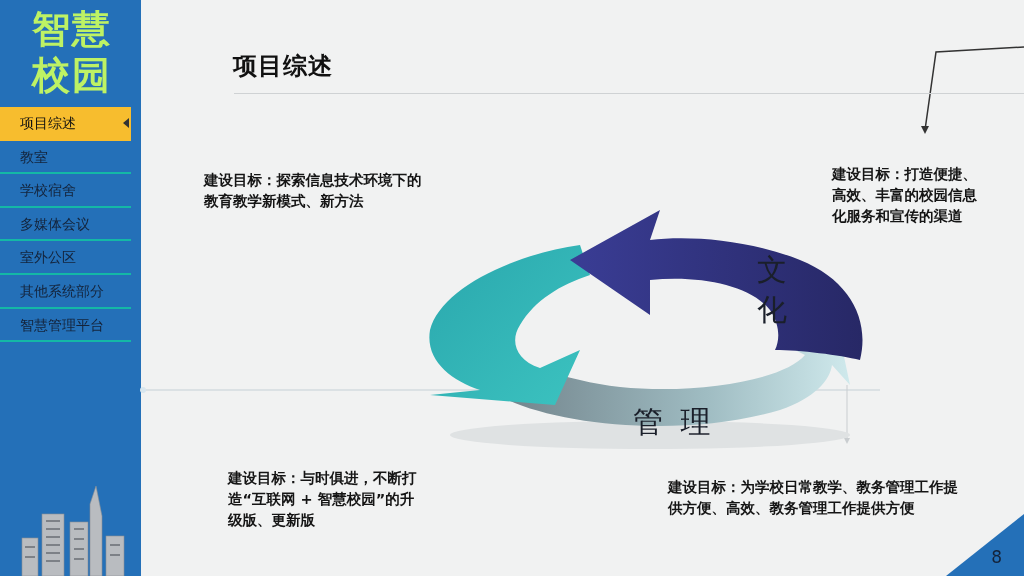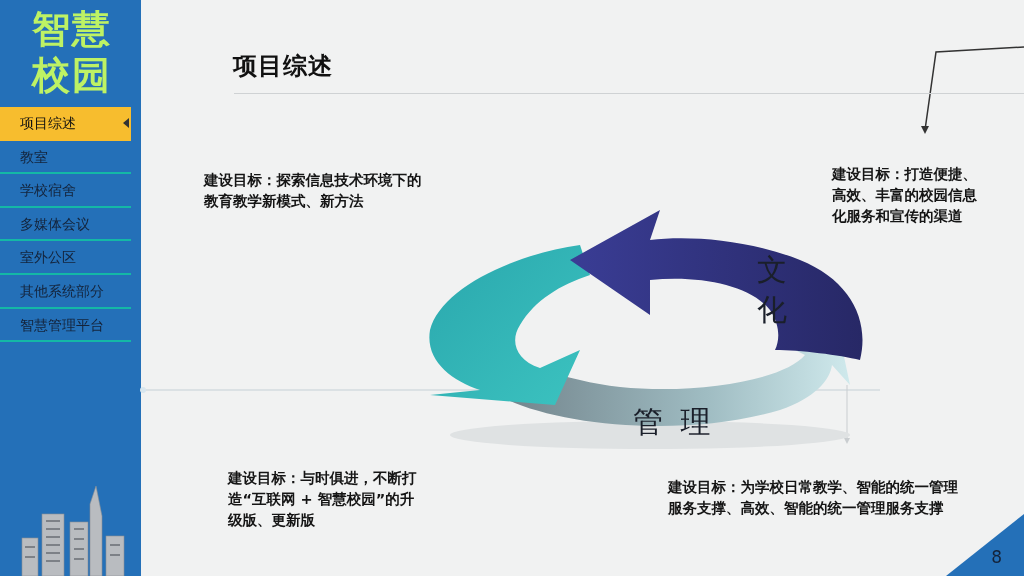--- a/index.html
+++ b/index.html
@@ -107,21 +107,21 @@
   <line x1="847" y1="385" x2="847" y2="440" stroke="#c9cdd0" stroke-width="1"></line>
   <polygon points="844,438 850,438 847,444" fill="#c9cdd0"></polygon>
 </svg>
 
 <div class="title">项目综述</div>
 <div class="title-rule"></div>
 
 <div class="goal" style="left:204px; top:170px; width:218px;">建设目标：探索信息技术环境下的教育教学新模式、新方法</div>
 <div class="goal" style="left:832px; top:164px; width:150px;">建设目标：打造便捷、高效、丰富的校园信息化服务和宣传的渠道</div>
 <div class="goal" style="left:222px; top:468px; width:200px;margin-left:6px;">建设目标：与时俱进，不断打造“互联网 + 智慧校园”的升级版、更新版</div>
-<div class="goal" style="left:668px; top:477px; width:290px;">建设目标：为学校日常教学、智能的统一管理服务支撑、高效、智能的统一管理服务支撑</div>
+<div class="goal" style="left:668px; top:477px; width:290px;">建设目标：为学校日常教学、教务管理工作提供方便、高效、教务管理工作提供方便</div>
 
 <div class="cycle">
   <svg width="460" height="260" viewBox="0 0 460 260">
     <defs>
       <linearGradient id="gTeal" x1="0" y1="0" x2="1" y2="1">
         <stop offset="0" stop-color="#2aa7ad"></stop>
           <stop offset="1" stop-color="#3cc3c0"></stop>
       </linearGradient>
       <linearGradient id="gNavy" x1="0" y1="0" x2="1" y2="0">
         <stop offset="0" stop-color="#3a3d95"></stop>

